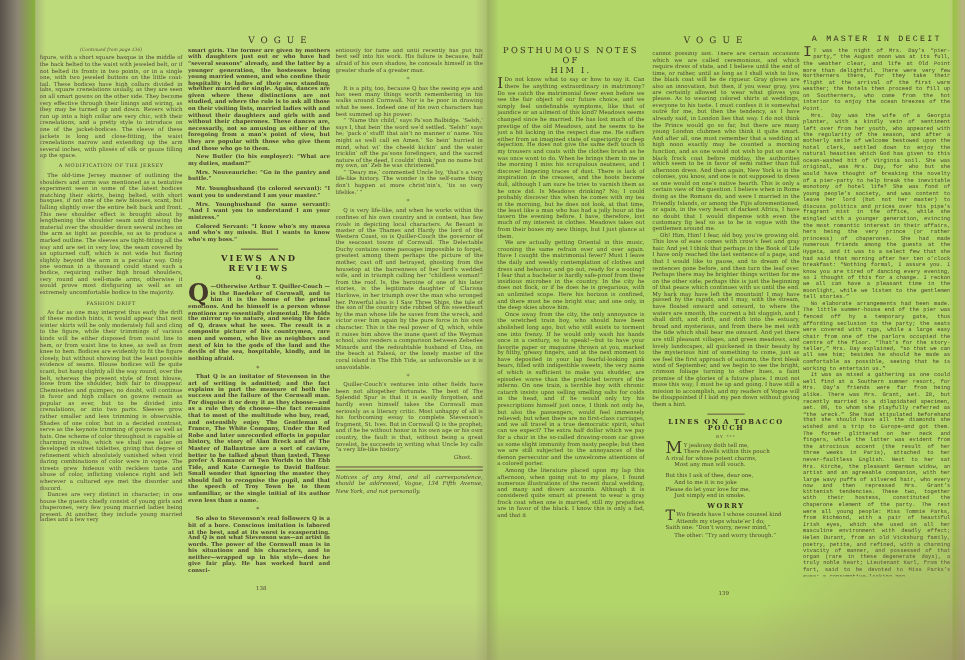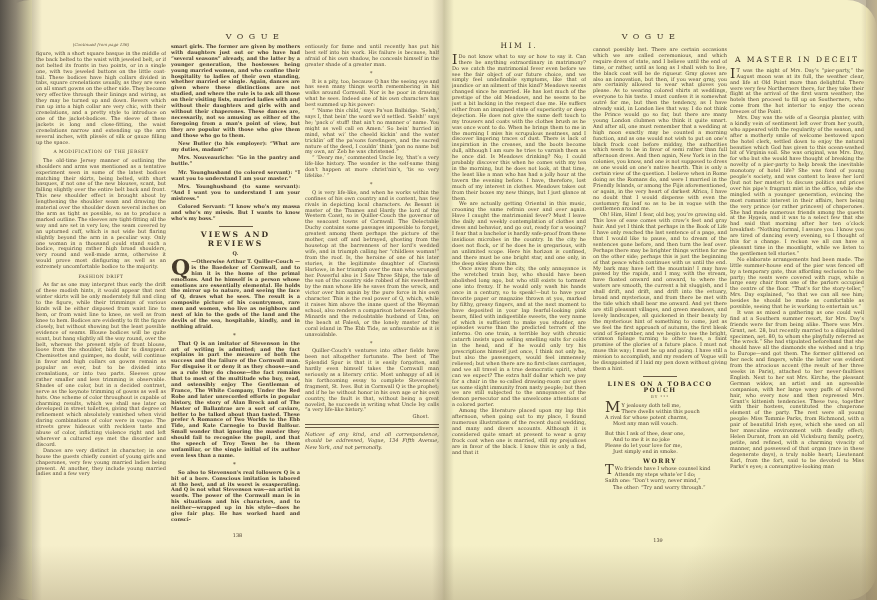--- a/index.html
+++ b/index.html
@@ -1,17 +1,17 @@
 <!DOCTYPE html>
 <html><head>
 <meta charset="utf-8">
 <style>
   html,body{margin:0;padding:0;}
   body{width:877px;height:600px;overflow:hidden;background:#a29a89;font-family:"DejaVu Serif",serif;}
-  .scan{position:relative;width:877px;height:600px;background:#fef9c3;border-radius:30px;}
+  .scan{position:relative;width:877px;height:600px;background:#84cc16;}
   .left-edge{position:absolute;left:0;top:0;width:42px;height:100%;
     background:linear-gradient(90deg,#57524a 0%,#8d8574 38%,rgba(233,225,200,0) 100%);}
   .right-edge{position:absolute;right:0;top:0;width:16px;height:100%;
     background:linear-gradient(270deg,#bfb190 0%,rgba(233,225,200,0) 100%);}
   .gutter{position:absolute;left:432px;top:0;width:22px;height:100%;
     background:linear-gradient(90deg,rgba(110,100,80,0) 0%,rgba(110,100,80,.22) 45%,rgba(110,100,80,.30) 55%,rgba(110,100,80,0) 100%);}
   .bottom-shade{position:absolute;left:0;bottom:0;width:100%;height:55px;
     background:linear-gradient(0deg,rgba(160,146,112,.40) 0%,rgba(160,146,112,0) 100%);}
   .curl{position:absolute;right:0;bottom:0;width:200px;height:150px;
     background:radial-gradient(ellipse at 100% 100%,rgba(150,134,98,.55) 0%,rgba(150,134,98,0) 70%);}
@@ -91,20 +91,21 @@
       <p class="para notice">Notices of any kind, and all correspondence, should be addressed, Vogue, 134 Fifth Avenue, New York, and not personally.</p>
     </div>
 
     <div class="pgnum" style="left:4px;top:532px;width:403px;">138</div>
   </div>
 
   <div class="page page-r">
     <div class="masthead" style="left:148px;top:32px;">VOGUE</div>
 
     <div class="col" style="left:9px;top:42px;width:134px;height:494px;">
+      <p class="art-head" style="margin-bottom:0;">POSTHUMOUS NOTES OF</p>
       <p class="art-head">HIM I.</p>
       <p class="para noindent"><span class="dropcap">I</span><span>Do not know what to say or how to say it. Can there be anything extraordinary in matrimony? Do we catch the matrimonial fever even before we see the fair object of our future choice, and we simply feel undefinable symptoms, like that of jaundice or an ailment of this kind? Meadows seems changed since he married. He has lost much of the prestige of the old Meadows, and he seems to be just a bit lacking in the respect due me. He suffers either from an imagined state of superiority or deep dejection. He does not give the same deft touch to my trousers and coats with the clothes brush as he was once wont to do. When he brings them to me in the morning I miss his scrupulous neatness, and I discover lingering traces of dust. There is lack of inspiration in the creases, and the boots become dull, although I am sure he tries to varnish them as he once did. Is Meadows drinking? No; I could probably discover this when he comes with my tea in the morning, but he does not look, at that time, the least like a man who has had a jolly hour at the tavern the evening before. I have, therefore, lost much of my interest in clothes. Meadows takes out from their boxes my new things, but I just glance at them.</span></p>
       <p class="para">We are actually getting Oriental in this music, crooning the same refrain over and over again. Have I caught the matrimonial fever? Must I leave the daily and weekly contemplation of clothes and dress and behavior, and go out, ready for a wooing? I fear that a bachelor is hardly safe-proof from these insidious microbes in the country. In the city he does not flock, or if he does he is gregarious, with an unlimited scope. Here his horizon is confined, and there must be one bright star, and one only, in the deep skies above him.</p>
       <p class="para">Once away from the city, the only annoyance is the wretched train boy, who should have been abolished long ago, but who still exists to torment one into frenzy. If he would only wash his hands once in a century, so to speak!—but to have your favorite paper or magazine thrown at you, marked by filthy, greasy fingers, and at the next moment to have deposited in your lap fearful-looking pink bears, filled with indigestible sweets, the very name of which is sufficient to make you shudder, are episodes worse than the predicted terrors of the inferno. On one train, a terrible boy with chronic catarrh insists upon selling smelling salts for colds in the head, and if he would only try his prescriptions himself just once, I think not only he, but also the passengers, would feel immensely relieved; but when there are no first-class carriages, and we all travel in a true democratic spirit, what can we expect? The extra half dollar which we pay for a chair in the so-called drawing-room car gives us some slight immunity from nasty people; but then we are still subjected to the annoyances of the demon persecutor and the unwelcome attentions of a colored porter.</p>
       <p class="para">Among the literature placed upon my lap this afternoon, when going out to my place, I found numerous illustrations of the recent ducal wedding, and many and divers accounts. Although it is considered quite smart at present to wear a gray frock coat when one is married, still my prejudices are in favor of the black. I know this is only a fad, and that it</p>
     </div>
 
     <div class="col" style="left:150px;top:47px;width:134px;height:488px;">
       <p class="para noindent">cannot possibly last. There are certain occasions which we are called ceremonious, and which require dress of state, and I believe until the end of time, or rather, until as long as I shall wish to live, the black coat will be de rigueur. Gray gloves are also an innovation, but then, if you wear gray, you are certainly allowed to wear what gloves you please. As to wearing colored shirts at weddings, everyone to his taste. I must confess it is somewhat outré for me, but then the tendency, as I have already said, in London lies that way. I do not think the Prince would go so far, but there are many young London clubmen who think it quite smart. And after all, one must remember that a wedding at high noon exactly may be counted a morning function, and as one would not wish to put on one’s black frock coat before midday, the authorities which seem to be in favor of semi rather than full afternoon dress. And then again, New York is in the colonies, you know, and one is not supposed to dress as one would on one’s native hearth. This is only a certain view of the question. I believe when in Rome doing as the Romans do, and were I married in the Friendly Islands, or among the Fijis aforementioned, or again, in the very heart of darkest Africa, I have no doubt that I would dispense with even the customary fig leaf so as to be in vogue with the gentlemen around me.</p>
       <p class="para">Oh! Him, Him! I fear, old boy, you’re growing old. This love of ease comes with crow’s feet and gray hair. And yet I think that perhaps in the Book of Life I have only reached the last sentence of a page, and that I would like to pause, and to dream of the sentences gone before, and then turn the leaf over. Perhaps there may be brighter things written for me on the other side; perhaps this is just the beginning of that peace which continues with us until the end. My bark may have left the mountain! I may have passed by the rapids, and I may, with the stream, have floated onward and onward, to where the waters are smooth, the current a bit sluggish, and I shall drift, and drift, and drift into the estuary, broad and mysterious, and from there be met with the tide which shall bear me onward. And yet there are still pleasant villages, and green meadows, and lovely landscapes, all quickened in their beauty by the mysterious hint of something to come, just as we feel the first approach of autumn, the first bleak wind of September, and we begin to see the bright, crimson foliage turning to other hues, a faint promise of the glories of a future place. I must not muse this way; I must be up and going. I have still a mission to accomplish, and my readers of Vogue will be disappointed if I laid my pen down without giving them a hint.</p>
@@ -127,21 +128,21 @@
       <p class="poem-title">WORRY</p>
       <div class="poem stanza">
         <span class="dropcap" style="font-size:13px;line-height:10.5px;">T</span>
         <div class="poem-line">Wo friends have I whose counsel kind</div>
         <div class="poem-line ind">Attends my steps whate’er I do;</div>
         <div class="poem-line">Saith one: “Don’t worry, never mind,”</div>
         <div class="poem-line ind">The other: “Try and worry through.”</div>
       </div>
     </div>
 
-    <div class="col" style="left:287px;top:56px;width:134px;height:492px;">
+    <div class="col" style="left:287px;top:32px;width:134px;height:492px;font-family:Liberation Mono, monospace;">
       <p class="art-head">A MASTER IN DECEIT</p>
       <p class="para noindent"><span class="dropcap">I</span><span>T was the night of Mrs. Day’s “pier-party,” the August moon was at its full, the weather clear, and life at Old Point more than delightful. There were very few Northerners there, for they take their flight at the arrival of the first warm weather; the hotels then proceed to fill up on Southerners, who come from the hot interior to enjoy the ocean breezes of the Point.</span></p>
       <p class="para">Mrs. Day was the wife of a Georgia planter, with a kindly vein of sentiment left over from her youth, who appeared with the regularity of the season, and after a motherly smile of welcome bestowed upon the hotel clerk, settled down to enjoy the natural beauties which God has given to this ocean-washed bit of Virginia soil. She was original, was Mrs. Day, for who but she would have thought of breaking the novelty of a pier-party to help break the inevitable monotony of hotel life? She was fond of young people’s society, and was content to leave her lord (but not her master) to discuss politics and prices over his pipe’s fragrant mist in the office, while she mingled with a younger generation, evincing the most romantic interest in their affairs, hers being the very prince (or rather princess) of chaperones. She had made numerous friends among the guests at the Hygeia, and it was to a select few that she had said that morning after her ten o’clock breakfast: “Nothing formal, I assure you. I know you are tired of dancing every evening, so I thought of this for a change. I reckon we all can have a pleasant time in the moonlight, while we listen to the gentlemen tell stories.”</p>
       <p class="para">No elaborate arrangements had been made. The little summer-house end of the pier was fenced off by a temporary gate, thus affording seclusion to the party; the seats were covered with rugs, while a large easy chair from one of the parlors occupied the centre of the floor. “That’s for the story-teller,” Mrs. Day explained, “so that we can all see him; besides he should be made as comfortable as possible, seeing that he is working to entertain us.”</p>
       <p class="para">It was as mixed a gathering as one could well find at a Southern summer resort, for Mrs. Day’s friends were far from being alike. There was Mrs. Grant, aet. 28, but recently married to a dilapidated specimen, aet. 80, to whom she playfully referred as “the wreck.” She had stipulated beforehand that she should have all the diamonds she wished and a trip to Europe—and got them. The former glittered on her neck and fingers, while the latter was evident from the atrocious accent (the result of her three weeks in Paris), attached to her never-faultless English. Next to her sat Mrs. Kirche, the pleasant German widow, an artist and an agreeable companion, with her large wavy puffs of silvered hair, who every now and then repressed Mrs. Grant’s kittenish tendencies. These two, together with their hostess, constituted the chaperone element of the party. The rest were all young people: Miss Tommie Parks, from Richmond, with a pair of beautiful Irish eyes, which she used on all her masculine environment with deadly effect; Helen Durant, from an old Vicksburg family, poetry, petite, and refined, with a charming vivacity of manner, and possessed of that organ (rare in these degenerate days), a truly noble heart; Lieutenant Karl, from the fort, said to be devoted to Miss Parks’s eyes; a consumptive-looking man</p>
     </div>
 
     <div class="pgnum" style="left:9px;top:537px;width:412px;">139</div>
   </div>
 

